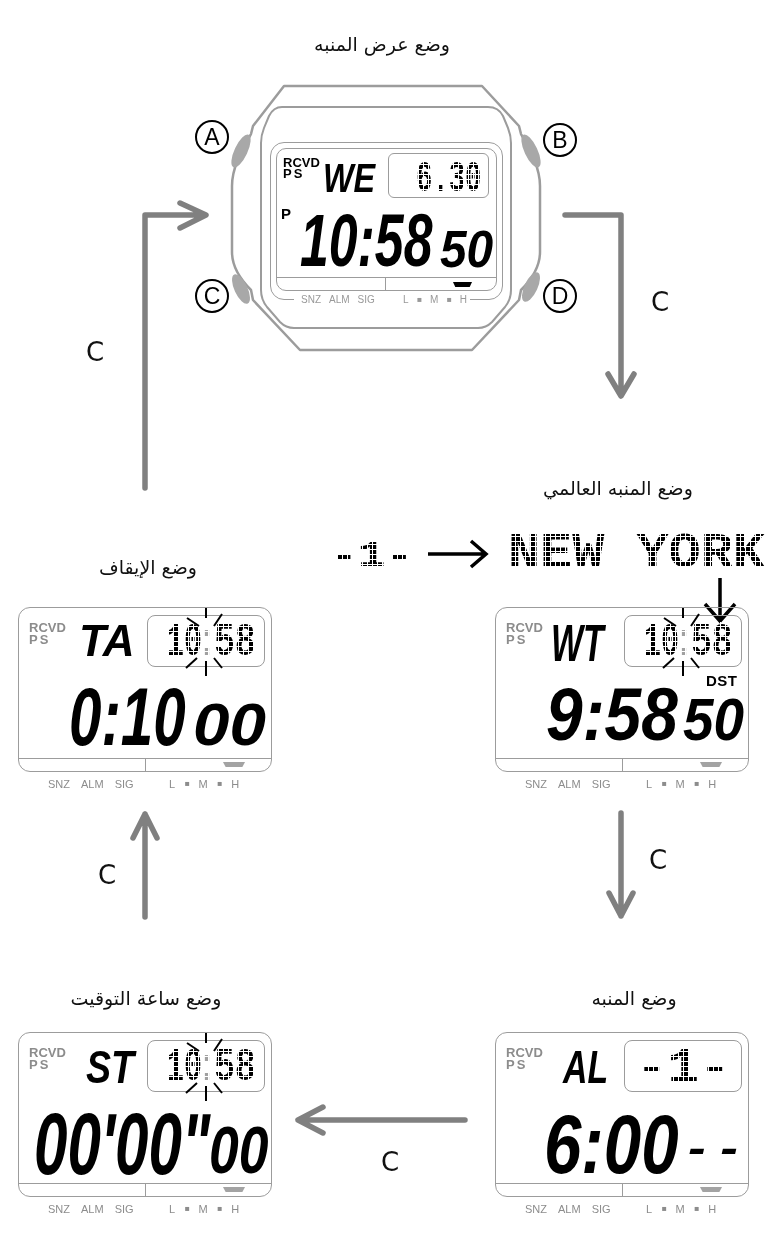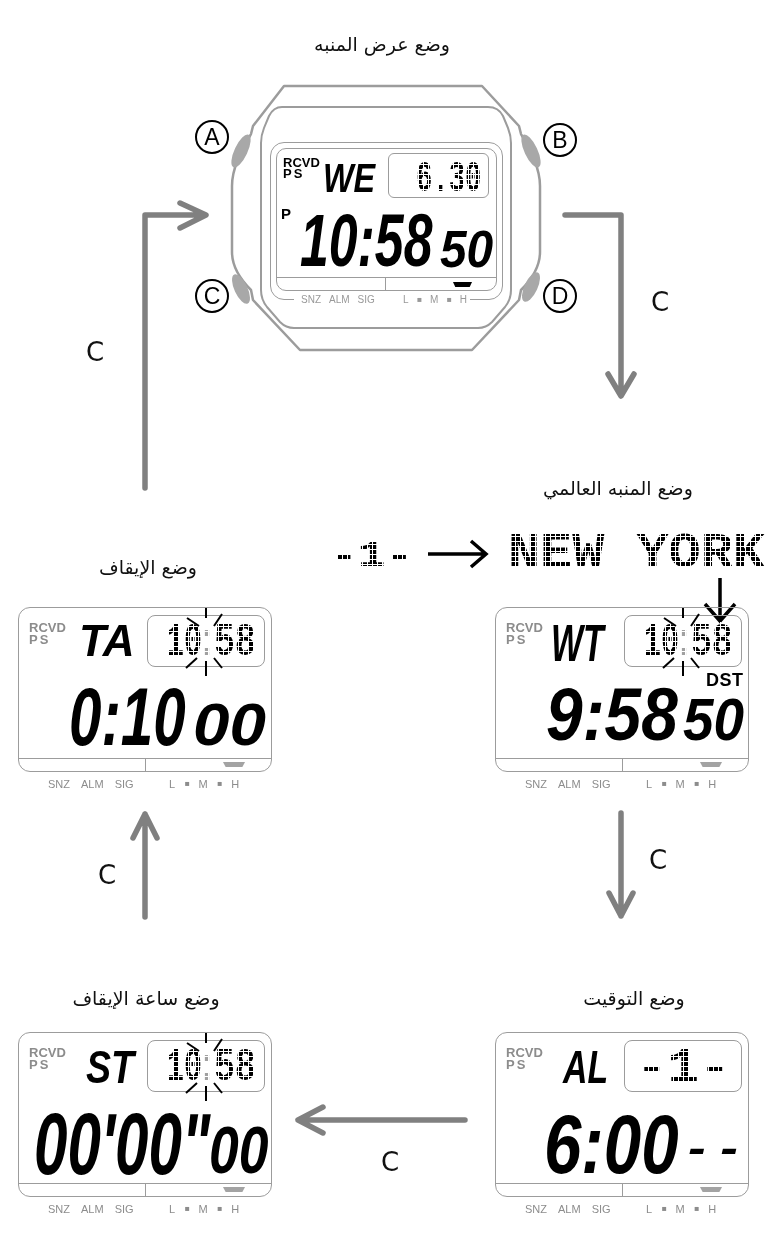--- a/index.html
+++ b/index.html
@@ -51,22 +51,22 @@
   </g>
   <g stroke="#000" stroke-width="3.5" fill="none">
     <path d="M428 554 H485 M471 541 L486 554 L471 567"></path>
     <path d="M720 578 V620 M705 604 L720 621 L735 604"></path>
   </g>
 </svg>
 
 <div class="title" style="left:262px;top:30px">وضع عرض المنبه</div>
 <div class="title" style="left:498px;top:474px">وضع المنبه العالمي</div>
 <div class="title" style="left:28px;top:553px">وضع الإيقاف</div>
-<div class="title" style="left:26px;top:984px">وضع ساعة الإيقاف</div>
-<div class="title" style="left:514px;top:984px">وضع التوقيت</div>
+<div class="title" style="left:26px;top:984px">وضع ساعة التوقيت</div>
+<div class="title" style="left:514px;top:984px">وضع المنبه</div>
 
 <div class="clabel" style="left:645px;top:287px">C</div>
 <div class="clabel" style="left:643px;top:845px">C</div>
 <div class="clabel" style="left:375px;top:1147px">C</div>
 <div class="clabel" style="left:92px;top:860px">C</div>
 <div class="clabel" style="left:80px;top:337px">C</div>
 
 <div class="btn" style="left:195px;top:120px">A</div>
 <div class="btn" style="left:543px;top:123px">B</div>
 <div class="btn" style="left:195px;top:279px">C</div>
@@ -114,21 +114,21 @@
   <div class="subbox"></div>
   <div class="dm" style="left:147px;top:11px;font-size:47px;transform:scaleX(.64)">10</div>
   <div class="dm" style="left:179px;top:11px;font-size:47px;transform:scaleX(.64);color:#a0a0a0">:</div>
   <div class="dm" style="left:195px;top:11px;font-size:47px;transform:scaleX(.74)">58</div>
   <div class="grid" style="left:145px;top:14px;width:94px;height:36px"></div>
   <svg class="rays" viewBox="0 0 60 80">
       <g stroke="#000" stroke-width="2">
         <path d="M29 5V15M29 58V73M10 15L22 23M45 11L37 23M9 65L20 55M45 65L37 55"></path>
       </g>
     </svg>
-  <div class="a" style="left:210px;top:66px;font-weight:bold;font-size:18px;line-height:13px;letter-spacing:.5px">DST</div>
+  <div class="a" style="left:210px;top:66px;font-weight:bold;font-size:15px;line-height:13px;letter-spacing:.5px">DST</div>
   <div class="seg" style="left:50px;top:70px;font-size:74px;transform:scaleX(.89)">9:58</div>
   <div class="seg" style="left:187px;top:83px;font-size:59px;transform:scaleX(.93)">50</div>
   <div class="hdiv"></div>
   <div class="vdiv"></div>
   <div class="lvl"></div>
   <div class="labels l">
     <span>SNZ</span>
     <span>ALM</span>
     <span>SIG</span>
   </div>

